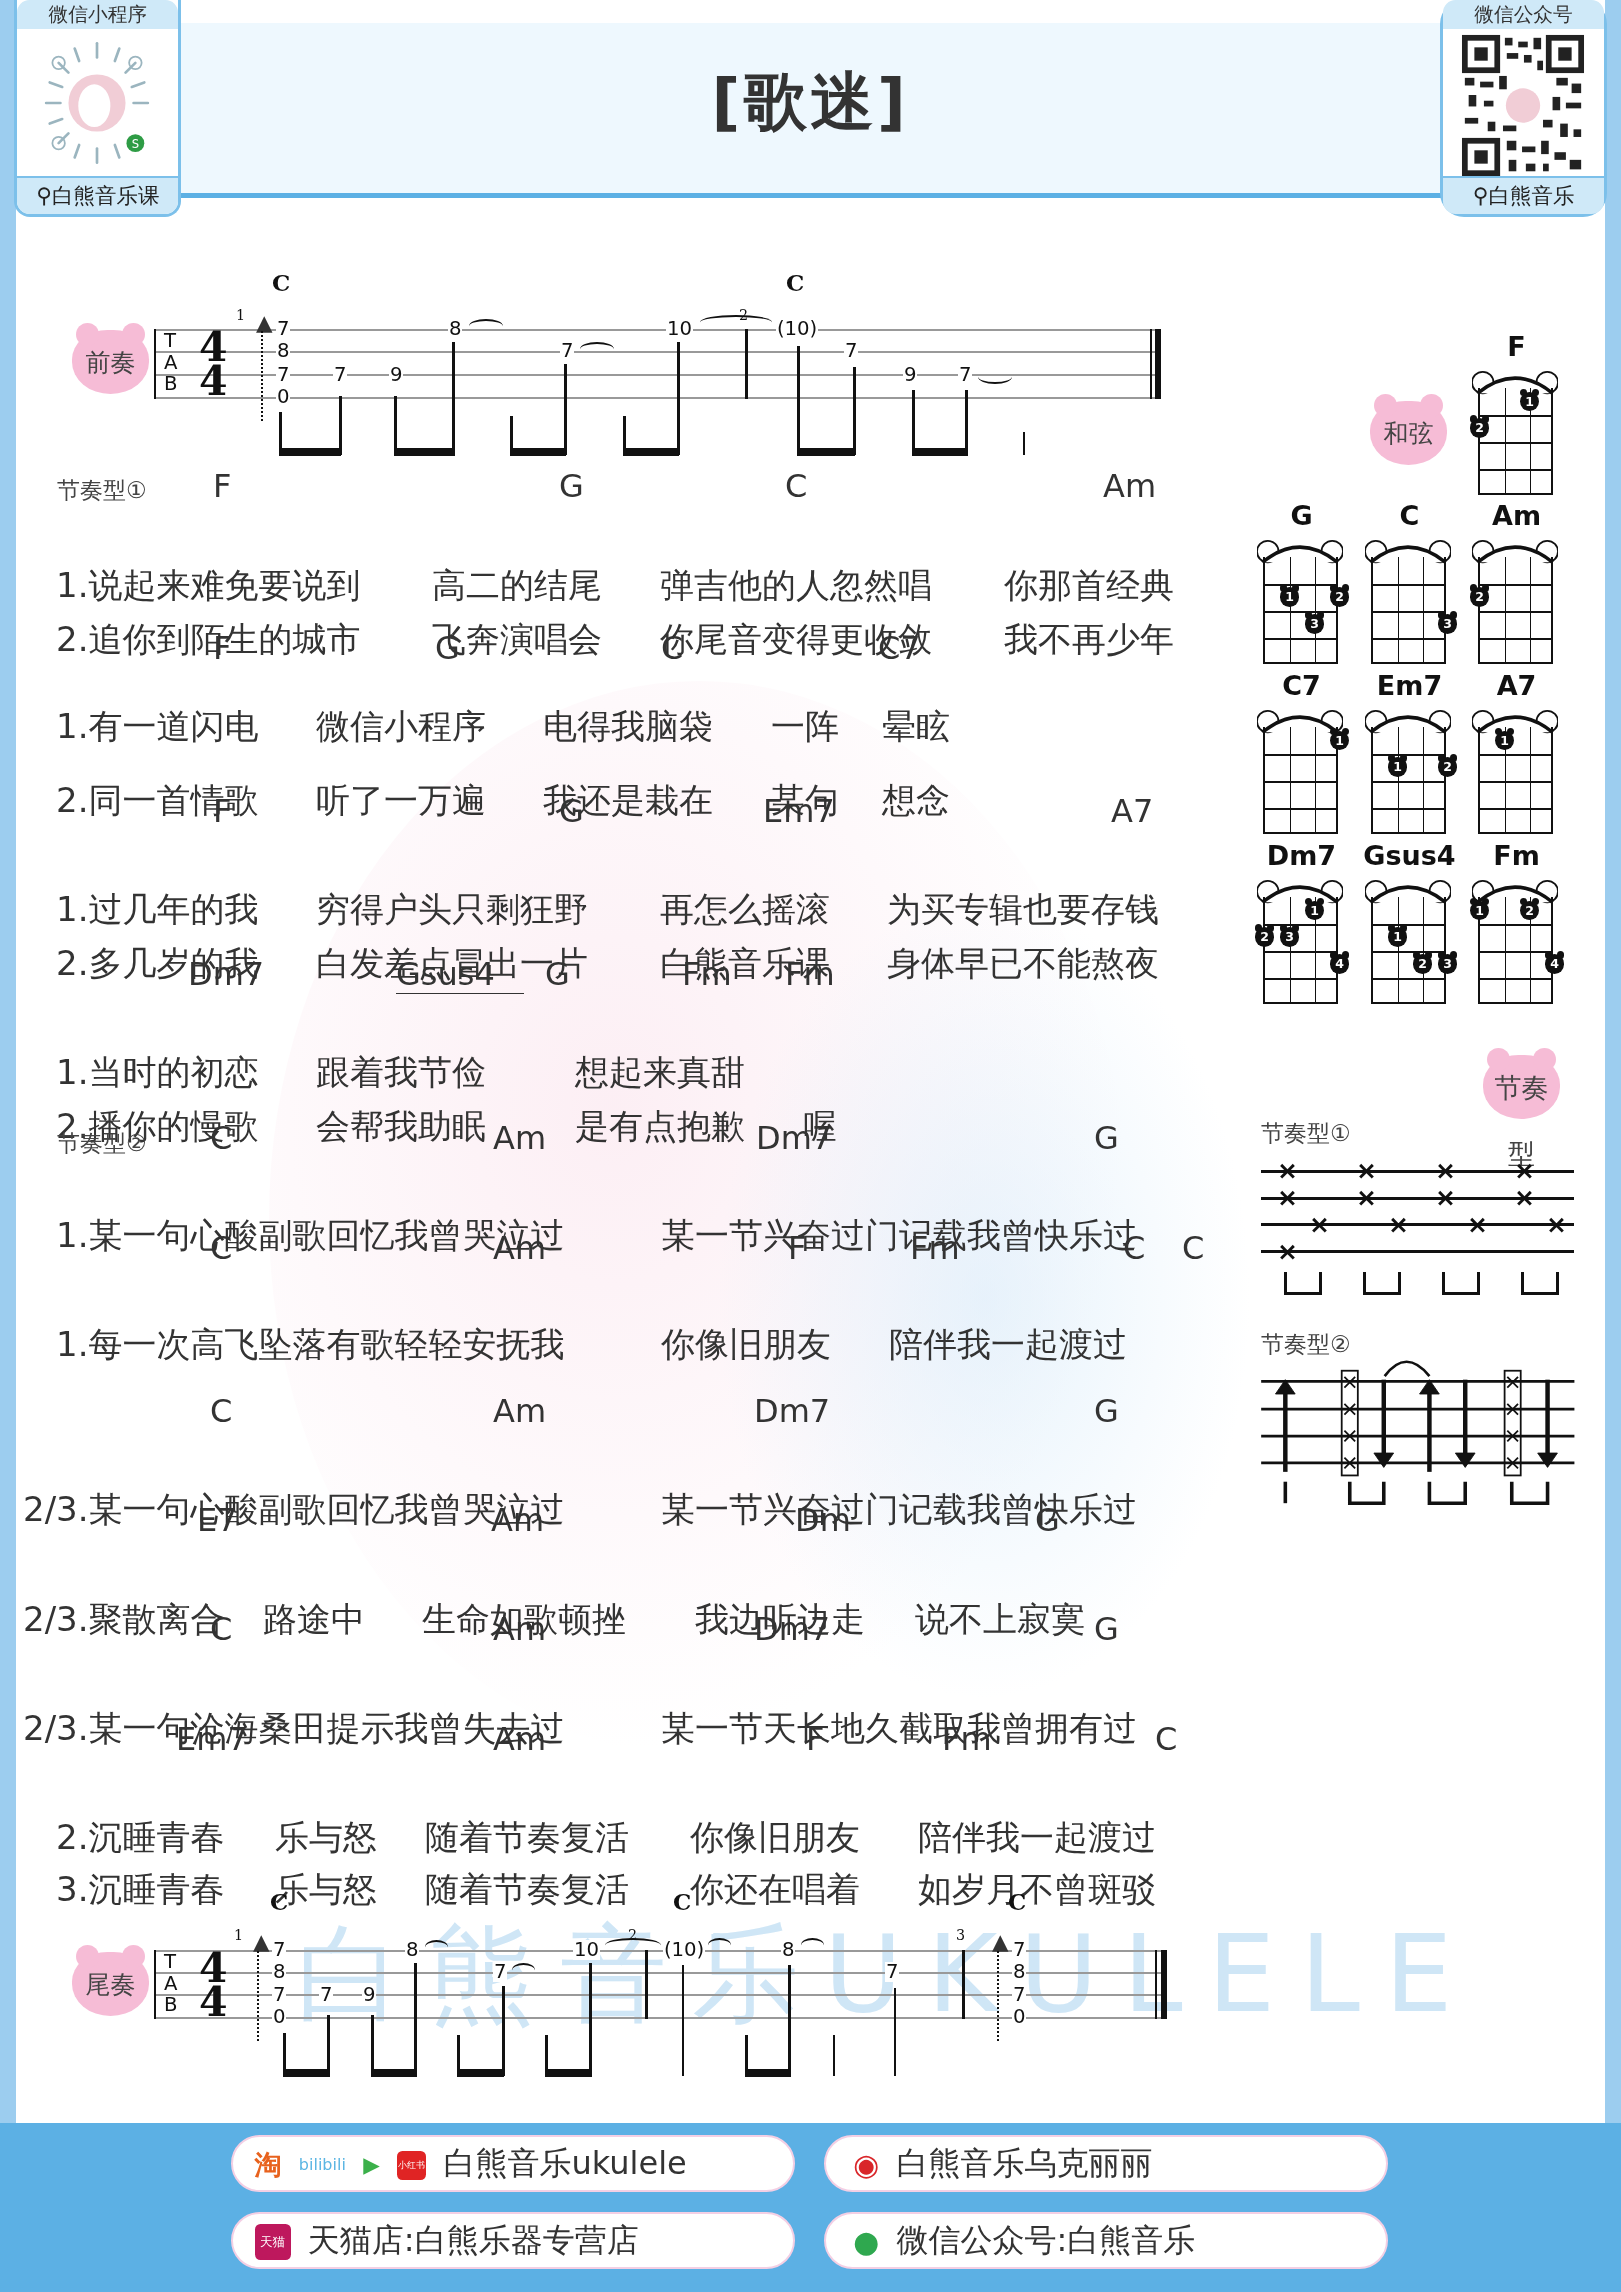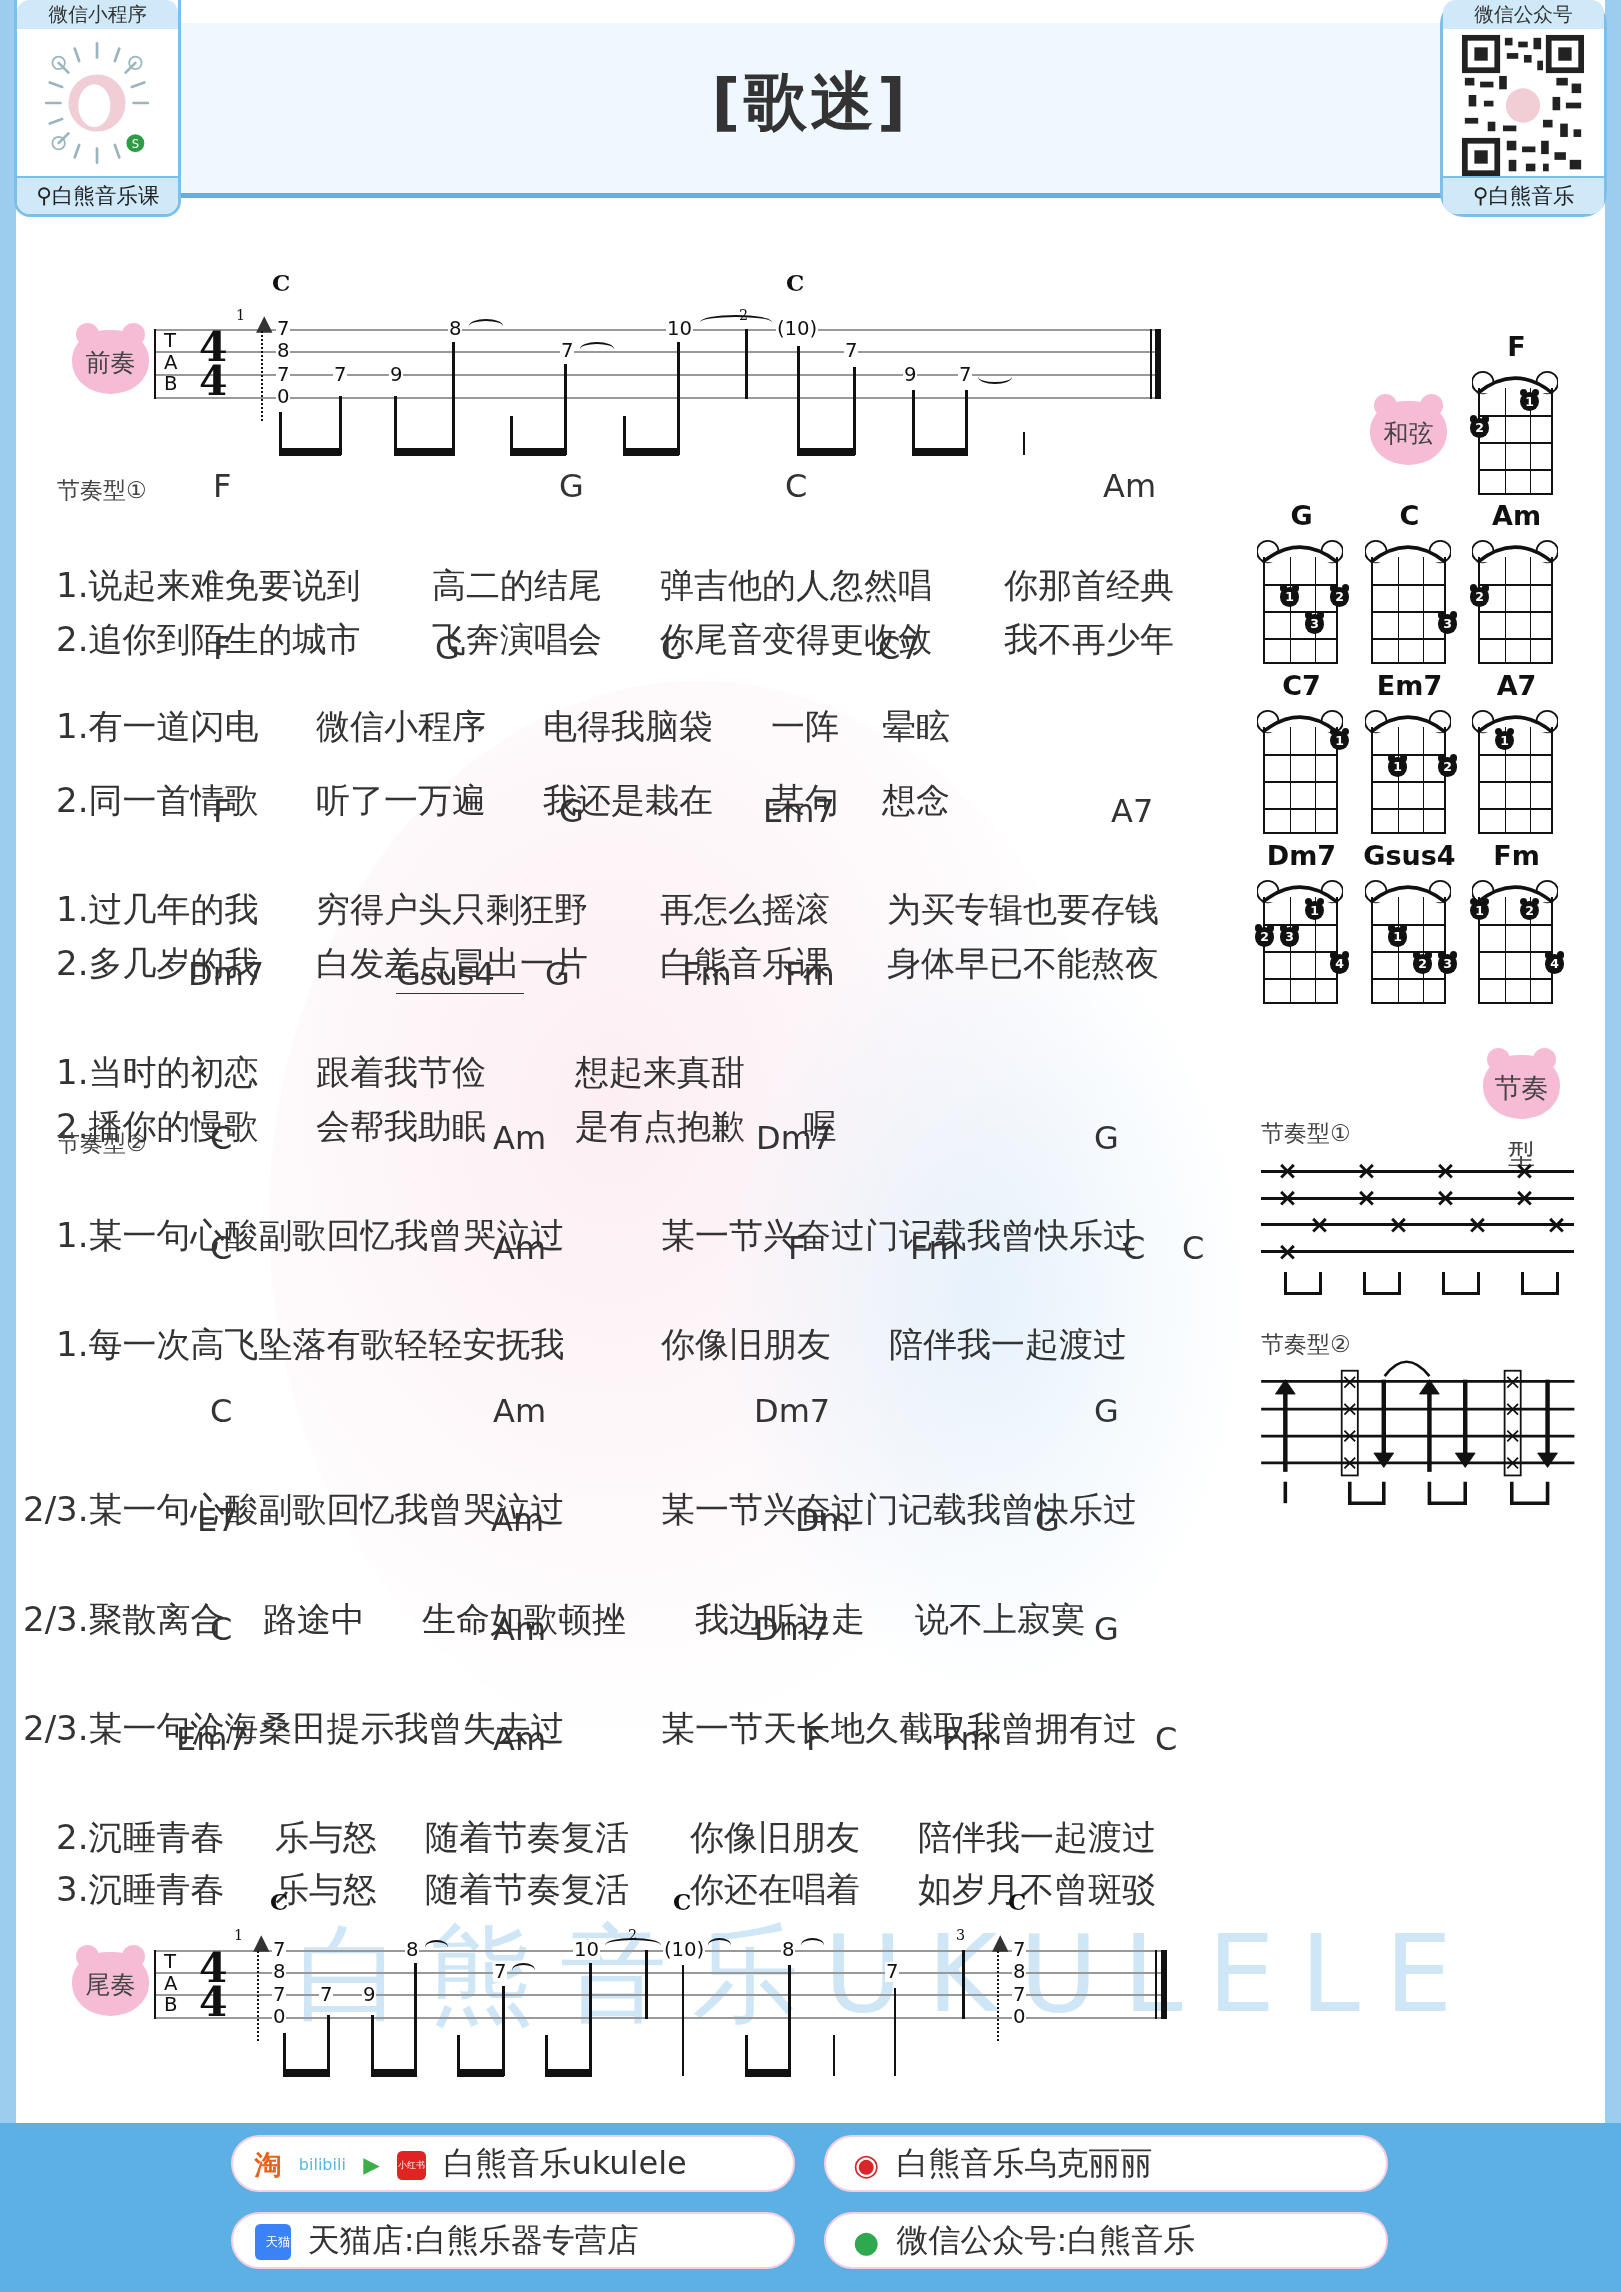--- a/index.html
+++ b/index.html
@@ -655,20 +655,20 @@
   <span class="ficon" style="color:#5bb6e3;font-size:16px;">bilibili</span>
   <span class="ficon" style="color:#3bb04a;font-size:21.5px;">▶</span>
   <span class="ficon" style="background:#e02424;color:#fff;font-size:9px;line-height:29px;width:29px;height:29px;border-radius:5.4px;text-align:center;display:inline-block;">小红书</span>
   <span>白熊音乐ukulele</span>
 </div>
 <div class="footer-pill" style="left:824px;top:2135px;width:564px;padding-left:27px;">
   <span class="ficon" style="color:#d9262a;font-size:30px;">◉</span>
   <span>白熊音乐乌克丽丽</span>
 </div>
 <div class="footer-pill" style="left:231px;top:2212px;width:564px;padding-left:21.5px;">
-  <span class="ficon" style="background:#3b82f6;color:#fff;font-size:12.5px;line-height:36px;width:36px;height:36px;border-radius:5.4px;text-align:right;display:inline-block;">天猫</span>
+  <span class="ficon" style="background:#be185d;color:#fff;font-size:12.5px;line-height:36px;width:36px;height:36px;border-radius:5.4px;text-align:center;display:inline-block;">天猫</span>
   <span>天猫店:白熊乐器专营店</span>
 </div>
 <div class="footer-pill" style="left:824px;top:2212px;width:564px;padding-left:27px;">
   <span class="ficon" style="color:#2fa84f;font-size:30px;">●</span>
   <span>微信公众号:白熊音乐</span>
 </div>
 
 
 </body></html>

